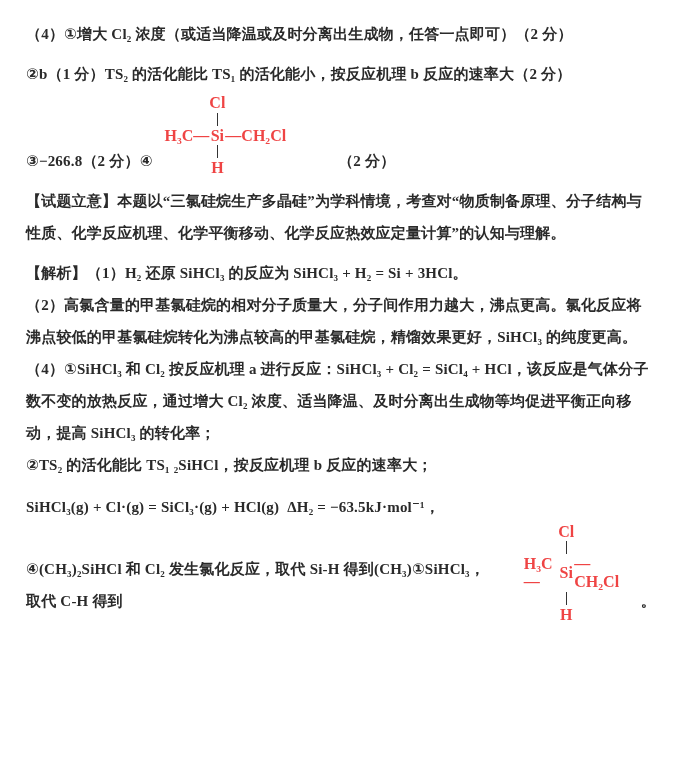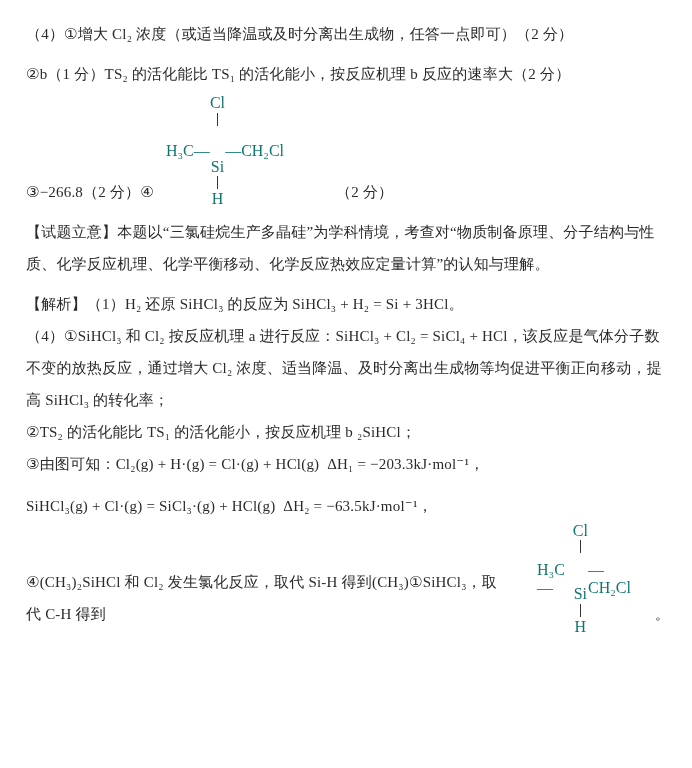--- a/index.html
+++ b/index.html
@@ -6,21 +6,22 @@
   html, body { width: 692px; height: 768px; }
   body {
     background: #ffffff;
     font-family: "Liberation Serif", "DejaVu Serif", "DejaVu Sans", serif;
     color: #2a2a2a;
     overflow: hidden;
   }
   .doc {
     width: 692px;
     height: 768px;
-    padding: 18px 22px 0 26px;
+    padding: 18px 36px 0 26px;
+    font-weight: bold;
   }
   .doc p {
     font-size: 15px;
     line-height: 32px;
     white-space: pre-wrap;
     letter-spacing: 0.2px;
   }
   .mb8  { margin-bottom: 8px; }
   .mb4  { margin-bottom: 4px; }
   .mt8  { margin-top: 8px; }
@@ -34,27 +35,27 @@
   .chemrow > p { white-space: pre-wrap; }
 
   
   .chem {
     display: inline-grid;
     grid-template-columns: auto auto auto;
     justify-items: center;
     align-items: center;
     font-size: 16px;
     line-height: 1.1;
-    color: #0f766e;
+    color: #ef4444;
     row-gap: 1px;
   }
   .chem .c-top    { grid-area: 1 / 2; }
   .chem .c-vl1    { grid-area: 2 / 2; width: 1.4px; height: 13px; background: #333; }
   .chem .c-left   { grid-area: 3 / 1; }
-  .chem .c-si     { grid-area: 3 / 2; padding: 0 1px; margin-top: 31px; }
+  .chem .c-si     { grid-area: 3 / 2; padding: 0 1px; }
   .chem .c-right  { grid-area: 3 / 3; }
   .chem .c-vl2    { grid-area: 4 / 2; width: 1.4px; height: 13px; background: #333; }
   .chem .c-bottom { grid-area: 5 / 2; }
 
   .chem1 { margin-left: 12px; }
   .after-chem1 { margin-left: 52px; }
   .chem2 { margin-left: 36px; margin-bottom: -6px; }
   .after-chem2 { margin-left: 16px; }
 </style>
 </head>
@@ -77,27 +78,27 @@
       <span class="c-vl2"></span>
       <span class="c-bottom">H</span>
     </div>
     <p class="after-chem1">（2 分）</p>
   </div>
 
   <p class="mt8">【试题立意】本题以“三氯硅烷生产多晶硅”为学科情境，考查对“物质制备原理、分子结构与性质、化学反应机理、化学平衡移动、化学反应热效应定量计算”的认知与理解。</p>
 
   <p class="mt8">【解析】（1）H₂ 还原 SiHCl₃ 的反应为 SiHCl₃ + H₂ = Si + 3HCl。</p>
 
+  <p>（2）高氯含量的甲基氯硅烷的相对分子质量大，分子间作用力越大，沸点更高。氯化反应将沸点较低的甲基氯硅烷转化为沸点较高的甲基氯硅烷，精馏效果更好，SiHCl₃ 的纯度更高。</p>
 
 
   <p>（4）①SiHCl₃ 和 Cl₂ 按反应机理 a 进行反应：SiHCl₃ + Cl₂ = SiCl₄ + HCl，该反应是气体分子数不变的放热反应，通过增大 Cl₂ 浓度、适当降温、及时分离出生成物等均促进平衡正向移动，提高 SiHCl₃ 的转化率；</p>
 
-  <p>②TS₂ 的活化能比 TS₁ 的活化能小，按反应机理 b ₂SiHCl；</p>
+  <p>②TS₂ 的活化能比 TS₁ ₂SiHCl，按反应机理 b 反应的速率大；</p>
 
-  <p>③由图可知：Cl₂(g) + H·(g) = Cl·(g) + HCl(g)  ΔH₁ = −203.3kJ·mol⁻¹，</p>
 
   <p class="mt10">SiHCl₃(g) + Cl·(g) = SiCl₃·(g) + HCl(g)  ΔH₂ = −63.5kJ·mol⁻¹，</p>
 
 
   <div class="chemrow">
     <p>④(CH₃)₂SiHCl 和 Cl₂ 发生氯化反应，取代 Si-H 得到(CH₃)①SiHCl₃，取代 C-H 得到</p>
     <div class="chem chem2">
       <span class="c-top">Cl</span>
       <span class="c-vl1"></span>
       <span class="c-left">H₃C—</span>

